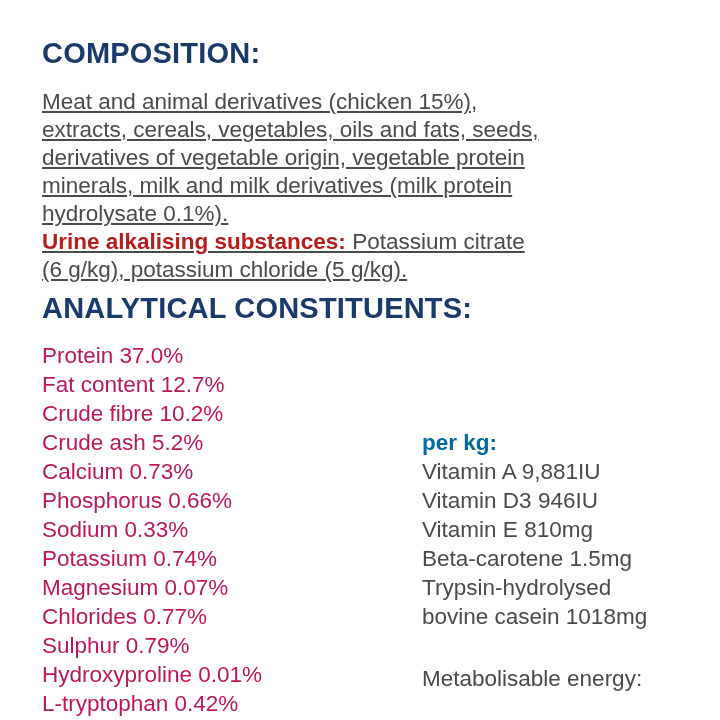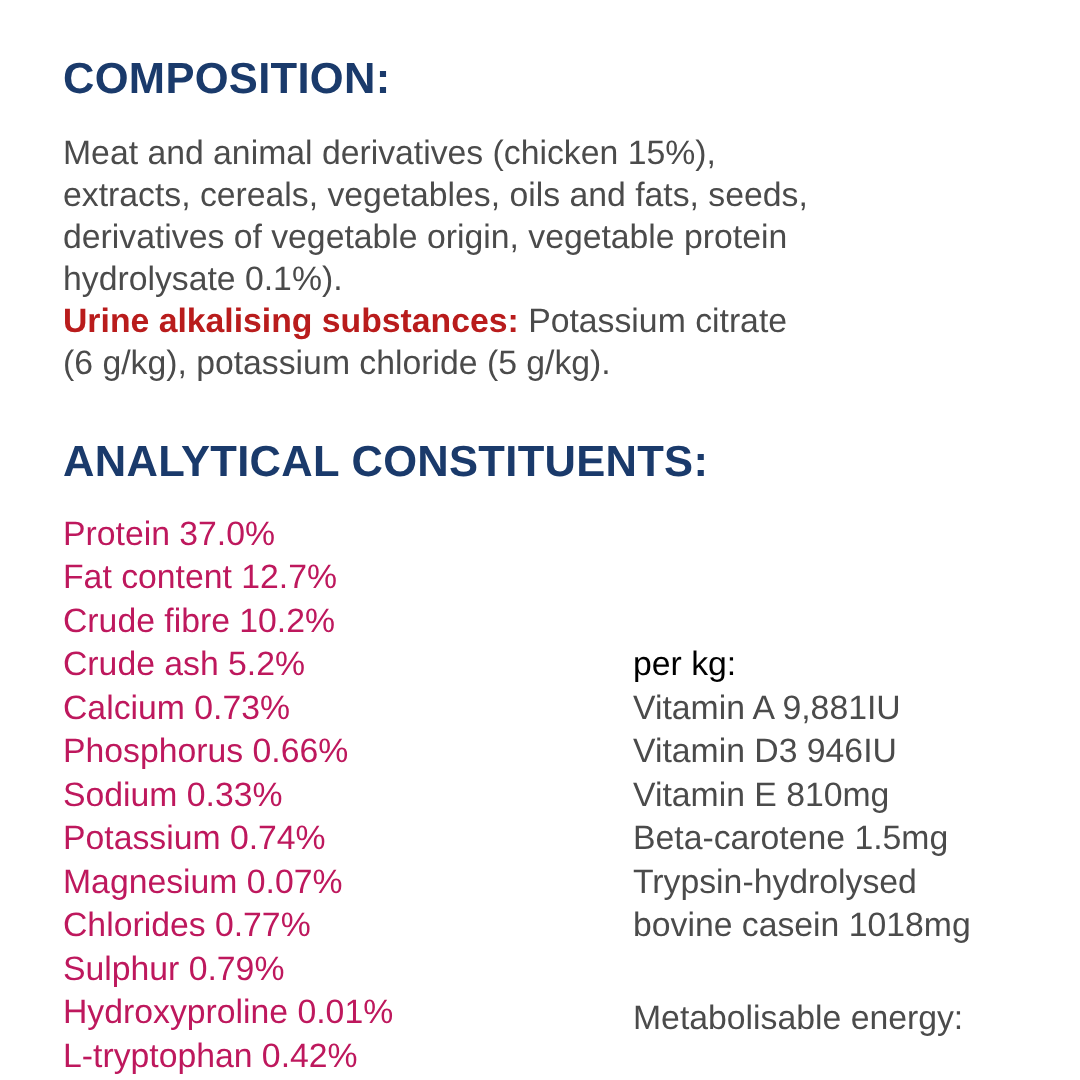--- a/index.html
+++ b/index.html
@@ -47,20 +47,21 @@
     position: absolute;
     left: 42px;
     top: 88px;
     width: 640px;
     color: #4b4b4b;
     font-size: 22.5px;
     line-height: 28px;
   }
   .comp-line {
     white-space: nowrap;
+    text-decoration: underline;
   }
   .inline-bold {
     font-weight: bold;
     color: #b91c1c;
   }
 
   
   #constituents-left {
     position: absolute;
     left: 42px;
@@ -74,22 +75,22 @@
     left: 422px;
     top: 428px;
     color: #4b4b4b;
     font-size: 22.5px;
     line-height: 29px;
   }
   .const-line {
     white-space: nowrap;
   }
   .col-label {
-    font-weight: normal;
-    color: #000000;
+    font-weight: bold;
+    color: #0369a1;
     white-space: nowrap;
   }
   .spacer-line {
     height: 29px;
   }
   #energy-block {
     margin-top: 4px;
   }
 </style>
 </head>
@@ -98,20 +99,21 @@
 <div class="page">
 
   <div id="composition-heading-wrap">
     <h2 class="section-heading">COMPOSITION:</h2>
   </div>
 
   <div id="composition-body">
     <div class="comp-line">Meat and animal derivatives (chicken 15%),</div>
     <div class="comp-line">extracts, cereals, vegetables, oils and fats, seeds,</div>
     <div class="comp-line">derivatives of vegetable origin, vegetable protein</div>
+    <div class="comp-line">minerals, milk and milk derivatives (milk protein</div>
     <div class="comp-line">hydrolysate 0.1%).</div>
     <div class="comp-line"><span class="inline-bold">Urine alkalising substances:</span><span> Potassium citrate</span></div>
     <div class="comp-line">(6 g/kg), potassium chloride (5 g/kg).</div>
   </div>
 
   <div id="constituents-heading-wrap">
     <h2 class="section-heading">ANALYTICAL CONSTITUENTS:</h2>
   </div>
 
   <div id="constituents-left">

